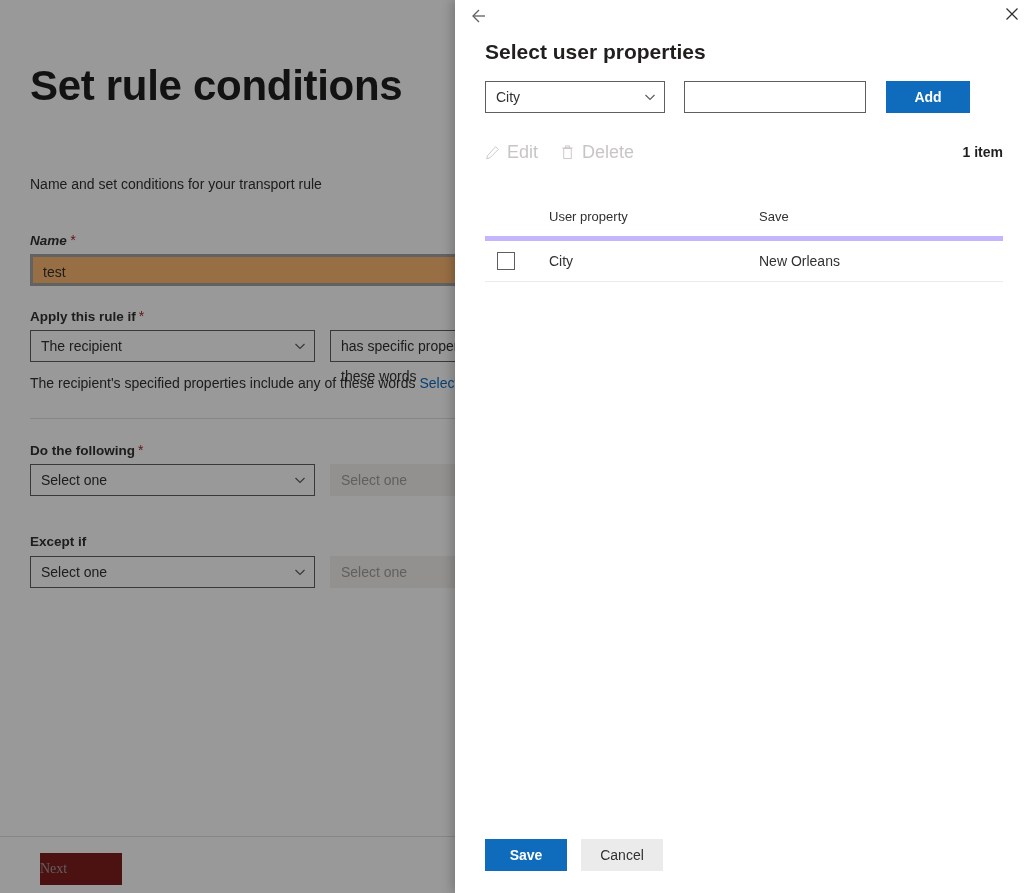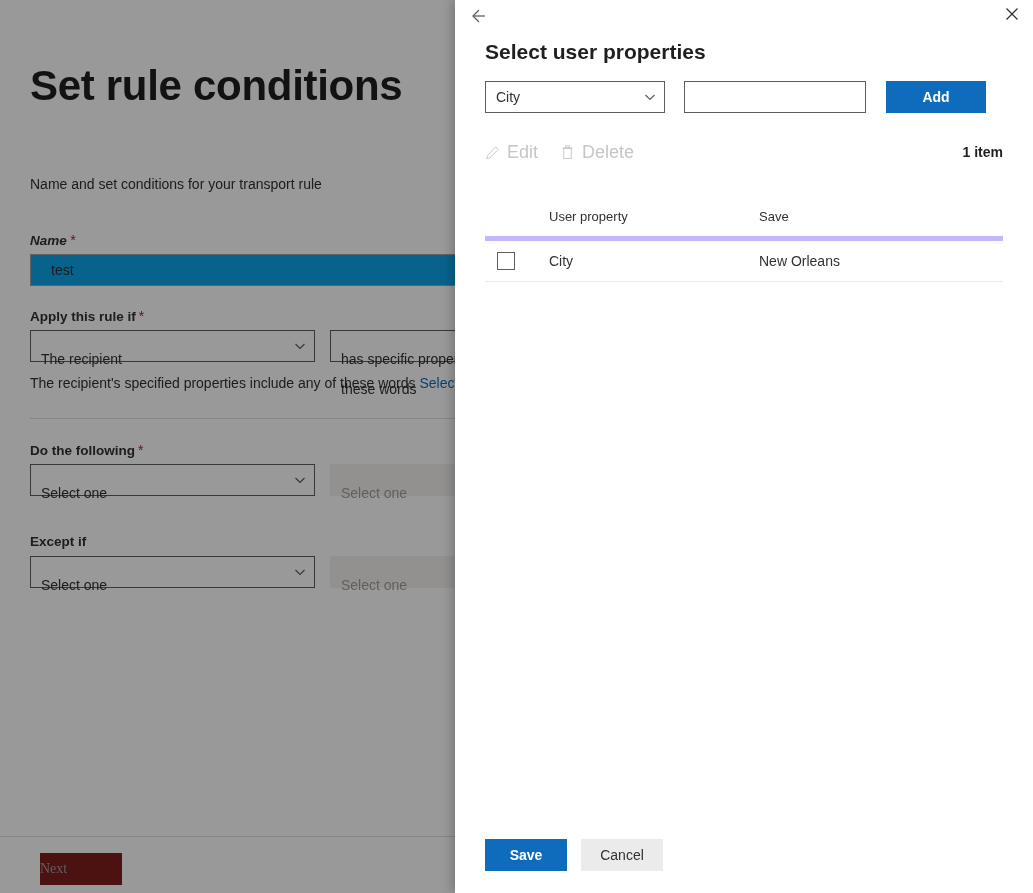--- a/index.html
+++ b/index.html
@@ -59,36 +59,36 @@
     font-size: 13.5px;
     font-weight: bold;
     color: #323130;
   }
   .req-star { color: #a4262c; font-weight: normal; padding-left: 3px; font-size: 14px; }
 
   .txt-input {
     position: absolute;
     box-sizing: border-box;
     height: 32px;
-    border: 1px solid #a3a3a3;
-    background: #0ea5e9;
-    font-size: 14px;
-    color: #323130;
-    padding: 0 20px;
+    border: 3px solid #a3a3a3;
+    background: #fdba74;
+    font-size: 14px;
+    color: #323130;
+    padding: 0 10px;
     line-height: 30px;
   }
   .combo {
     position: absolute;
     box-sizing: border-box;
     height: 32px;
     border: 1px solid #605e5c;
     background: #ffffff;
     font-size: 14px;
     color: #323130;
-    padding: 13px 10px;
+    padding: 0 10px;
     line-height: 30px;
   }
   .combo.disabled {
     border: 1px solid transparent;
     background: #f3f2f1;
     color: #a19f9d;
   }
   .combo .chev {
     position: absolute;
     right: 8px;
@@ -213,21 +213,21 @@
     font-size: 14px;
     color: #323130;
     padding: 0 10px;
     font-family: "Liberation Sans", sans-serif;
     outline: none;
   }
   #add-button {
     position: absolute;
     left: 431px;
     top: 81px;
-    width: 100px;
+    width: 84px;
     height: 32px;
     background: #0f6cbd;
     color: #ffffff;
     border: none;
     font-size: 14px;
     font-weight: bold;
     font-family: "Liberation Sans", sans-serif;
     cursor: pointer;
   }
 

